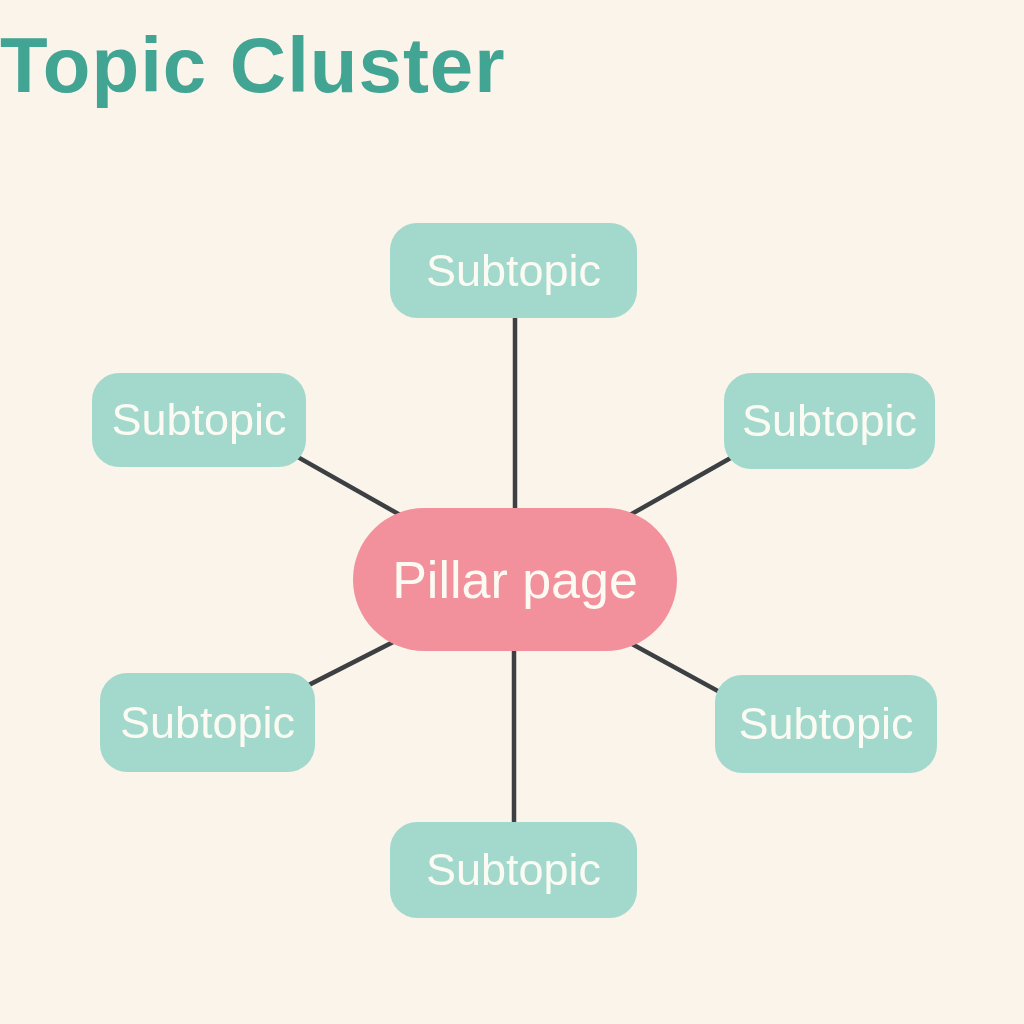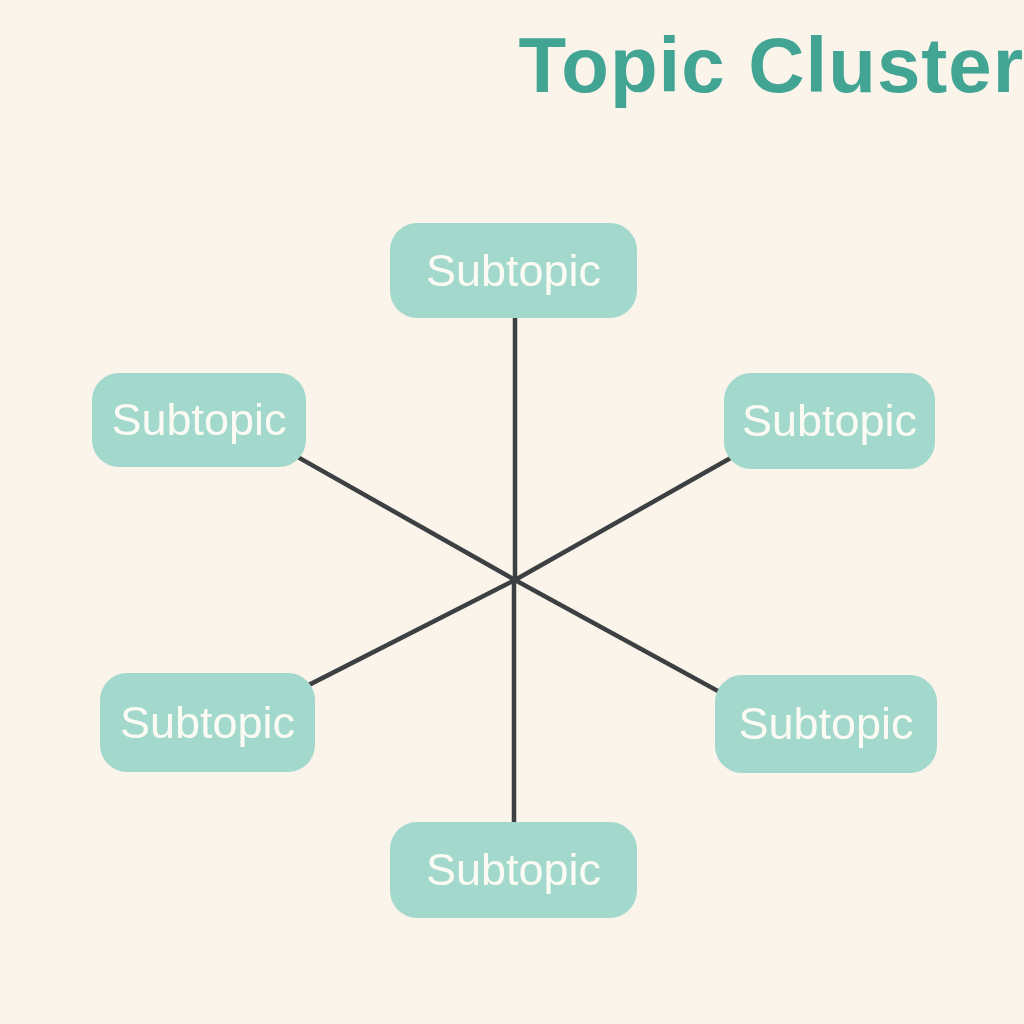--- a/index.html
+++ b/index.html
@@ -19,21 +19,21 @@
   body { background: var(--background); }
   .canvas {
     position: relative;
     width: 1024px; height: 1024px;
     background: var(--background);
   }
   .diagram-title {
     position: absolute;
     top: 20px; left: 0;
     width: 1024px;
-    text-align: right;
+    text-align: left;
     font-size: 78px;
     font-weight: 700;
     letter-spacing: 1px;
     color: var(--title);
   }
   .connectors {
     position: absolute;
     top: 0; left: 0;
     width: 1024px; height: 1024px;
   }
@@ -91,14 +91,15 @@
   <div class="node subtopic pos-upper-left">Subtopic</div>
 
   <div class="node subtopic pos-upper-right">Subtopic</div>
 
   <div class="node subtopic pos-lower-left">Subtopic</div>
 
   <div class="node subtopic pos-lower-right">Subtopic</div>
 
   <div class="node subtopic pos-bottom">Subtopic</div>
 
+  <div class="node pillar pos-pillar">Pillar page</div>
 
 </div>
 
 </body></html>

